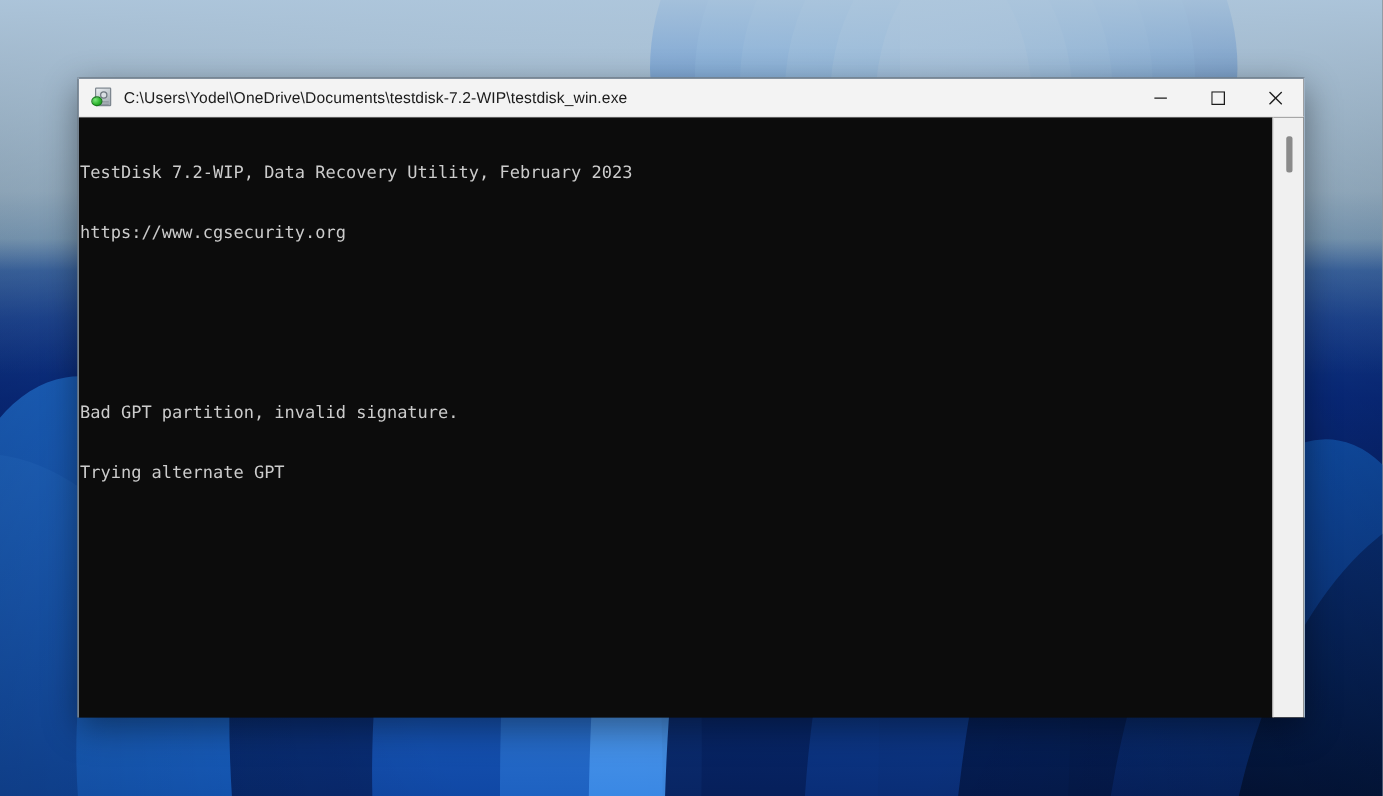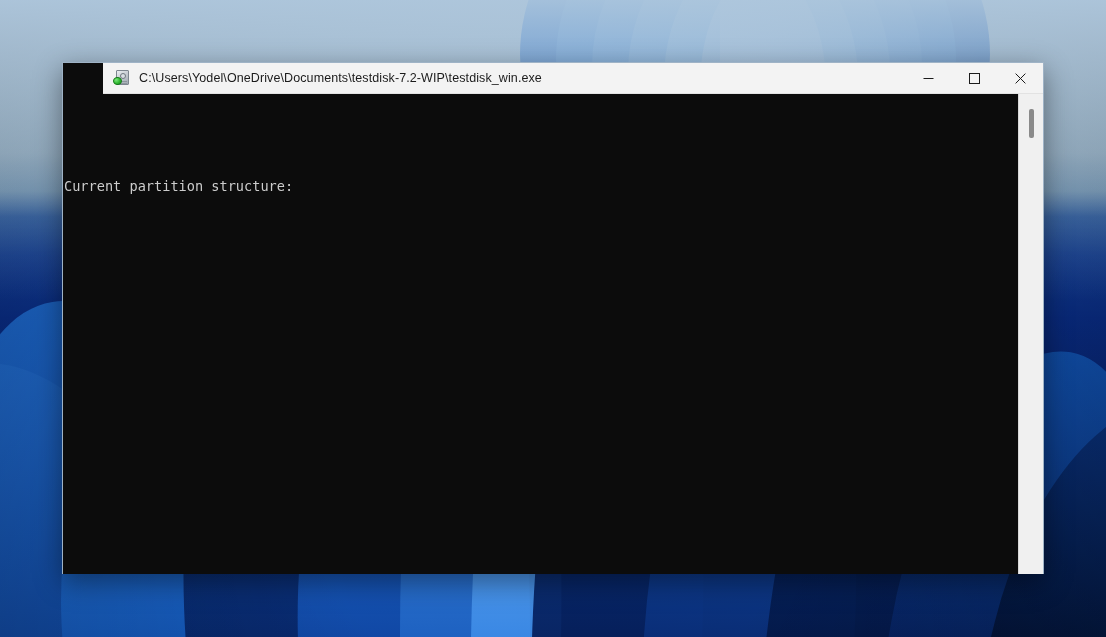--- a/index.html
+++ b/index.html
@@ -106,21 +106,20 @@
     overflow: hidden;
   }
   #title-bar {
     height: 31px;
     background: #f3f3f3;
     display: flex;
     align-items: center;
     border-bottom: 1px solid #e2e2e2;
     box-sizing: border-box;
     user-select: none;
-    margin-left: 40px;
   }
   #app-icon {
     width: 16px; height: 16px;
     margin-left: 11px; margin-right: 9px;
     position: relative;
     flex: 0 0 auto;
   }
   .disk-body {
     position: absolute; left: 2px; top: 0;
     width: 13px; height: 15px;
@@ -274,23 +273,26 @@
             <line x1="0.6" y1="0.6" x2="10.4" y2="10.4" stroke="#1b1b1b" stroke-width="1"></line>
             <line x1="10.4" y1="0.6" x2="0.6" y2="10.4" stroke="#1b1b1b" stroke-width="1"></line>
           </svg>
         </div>
       </div>
     </div>
 
     <div id="terminal-area">
 
       <div id="terminal">
+        <div class="trow">TestDisk 7.2-WIP, Data Recovery Utility, February 2023</div>
+        <div class="trow">https://www.cgsecurity.org</div>
         <div class="trow">&nbsp;</div>
-        <div class="trow">Current partition structure:</div>
         <div class="trow">&nbsp;</div>
+        <div class="trow">Bad GPT partition, invalid signature.</div>
+        <div class="trow">Trying alternate GPT</div>
         
         
         
         
 
         
 
         
 
         

